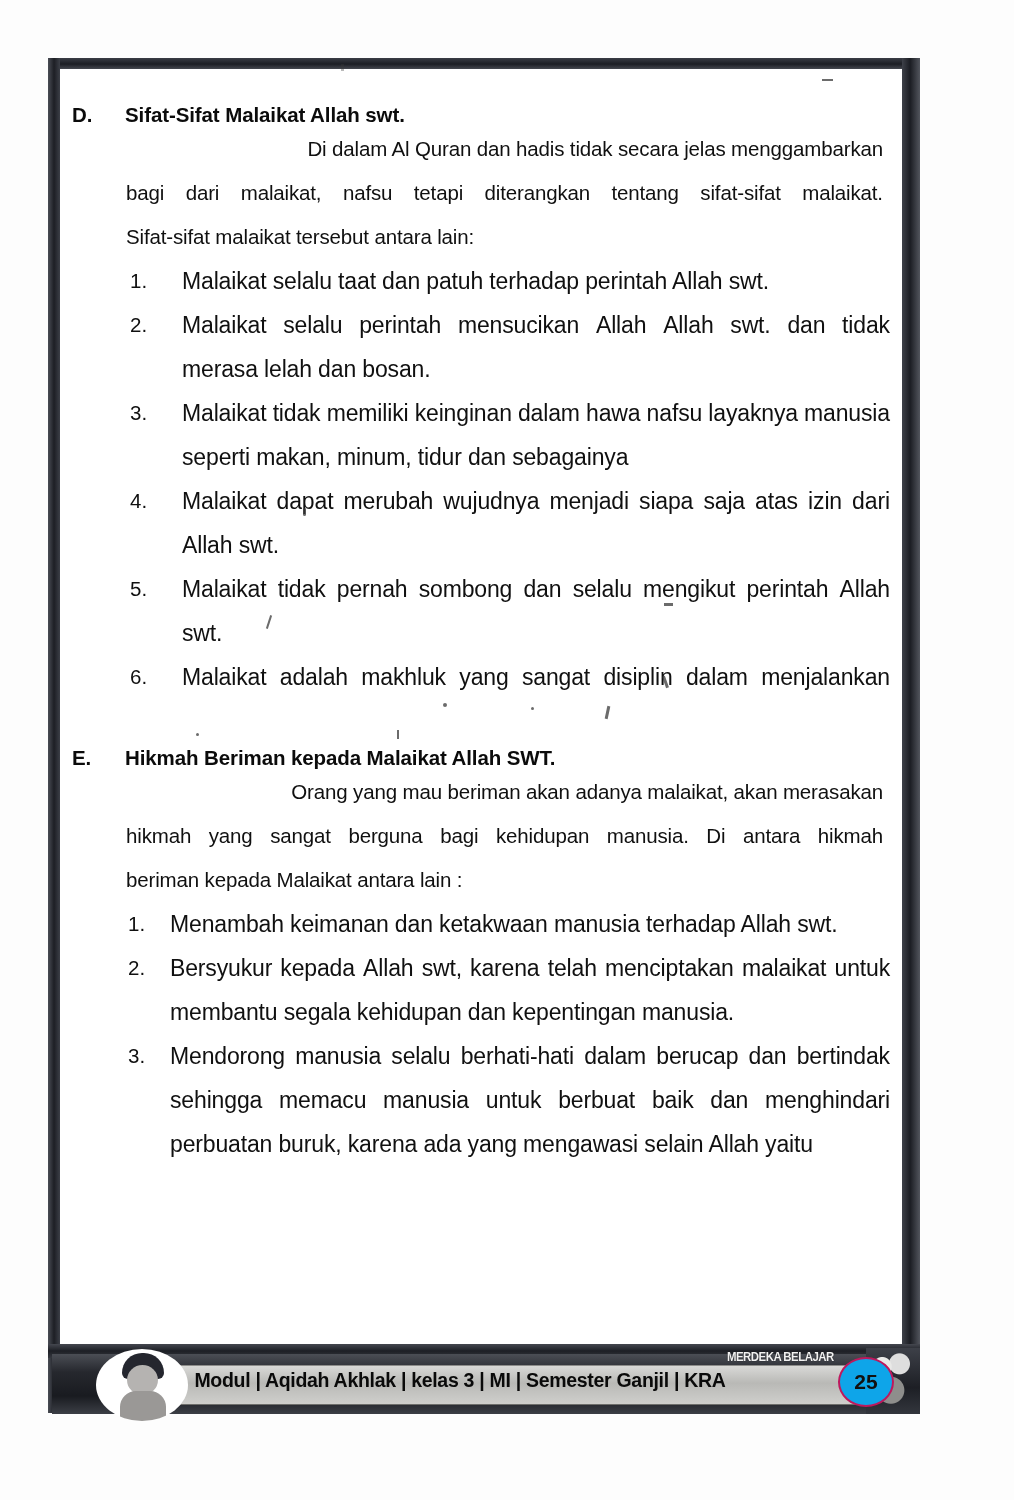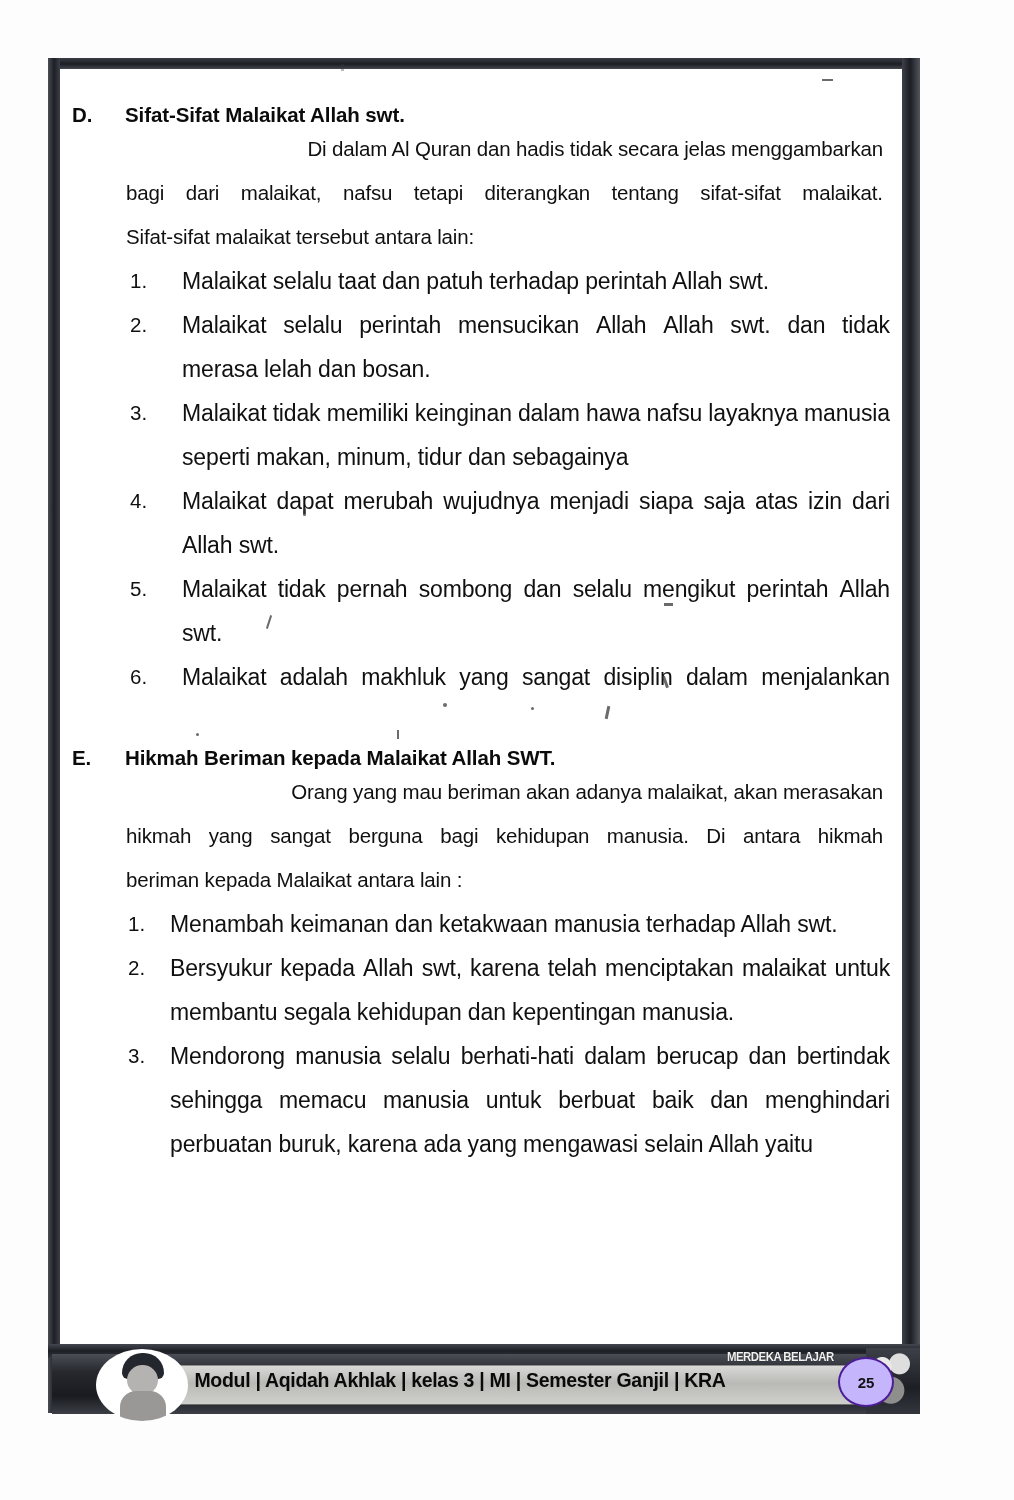--- a/index.html
+++ b/index.html
@@ -168,26 +168,26 @@
     border-radius: 16px 16px 0 0;
     background: #9a9896;
   }
 
   
   #pagenum {
     position: absolute;
     left: 838px; top: 1357px;
     width: 56px; height: 50px;
     border-radius: 50%;
-    background: #c4b5fd;
-    border: 2px solid #4c1d95;
+    background: #0ea5e9;
+    border: 2px solid #be185d;
     display: flex;
     align-items: center;
     justify-content: center;
-    font-size: 15px;
+    font-size: 21px;
     font-weight: bold;
     color: #111111;
   }
   
   #deco-kids {
     position: absolute;
     left: 866px; top: 1348px;
     width: 54px; height: 66px;
     background:
       radial-gradient(circle at 30% 28%, #e9e9e7 0 9px, transparent 10px),

